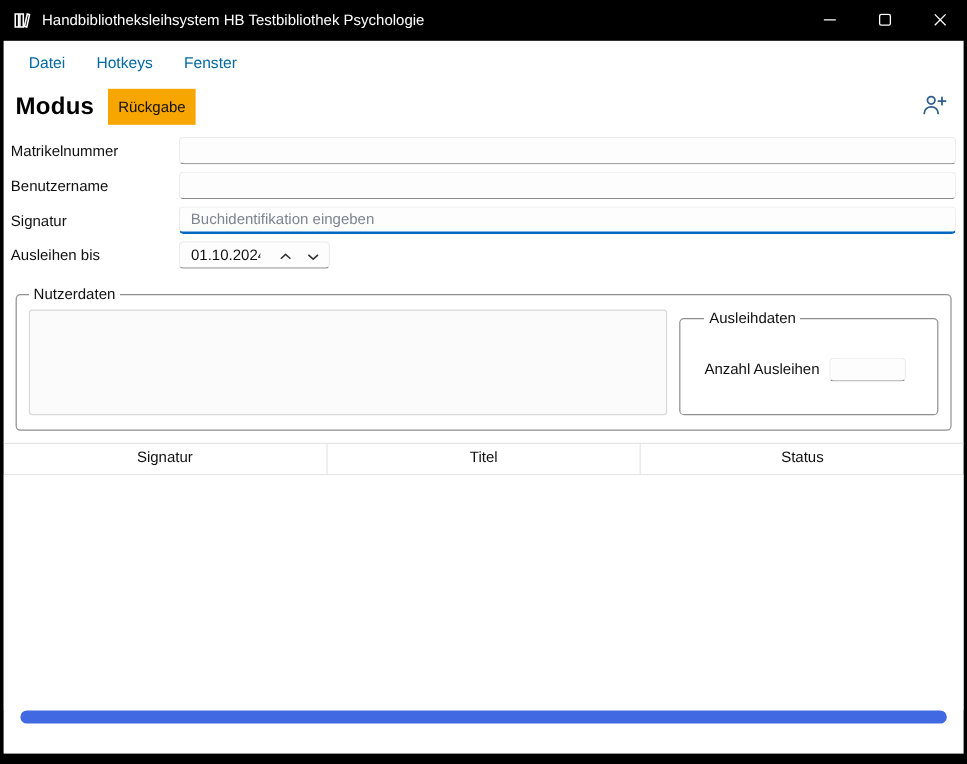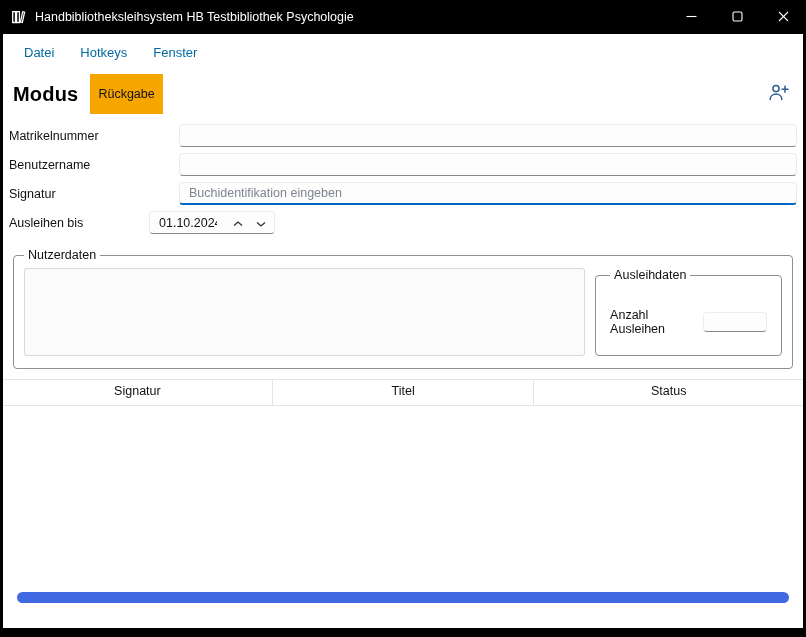--- a/index.html
+++ b/index.html
@@ -38,39 +38,38 @@
   
   .menubar { display: flex; padding: 7px 8px 5px; }
   .menu-item { font-size: 13px; padding: 4px 13px; color: #0369a1; cursor: pointer; }
   
   .modus-row { display: flex; align-items: center; padding: 5px 10px 10px; }
   .page-title { font-size: 20px; font-weight: 700; color: #000; letter-spacing: 0.2px; }
   .badge {
     margin-left: 12px;
     background: var(--badge, #F7A600);
     color: #111;
-    padding: 13px 8px;
+    padding: 8px 8px;
     font-size: 12.5px;
   }
   .adduser-btn { margin-left: auto; background: none; border: 0; padding: 2px 4px; cursor: pointer; display: flex; }
   
   .form-row { display: flex; align-items: center; padding: 0 6px; margin-bottom: 6px; }
   .form-row label { width: 140px; flex: none; font-size: 12.5px; color: #111; }
   .input {
     height: 23px;
     background: #fdfdfd;
     border: 1px solid #ececec;
     border-bottom: 1px solid #8a8a8a;
     border-radius: 4px;
     padding: 0 9px;
     font-size: 12.5px;
     font-family: inherit;
     color: #111;
     outline: none;
-    margin-left: 30px;
   }
   .input.wide { flex: 1; }
   .input.focused { border-bottom: 2px solid var(--focus, #0067C0); }
   .input::placeholder, .date-value::placeholder { color: #7e8590; }
   .date-control {
     display: flex; align-items: stretch;
     width: 126px; height: 23px;
     background: #fdfdfd;
     border: 1px solid #ececec;
     border-bottom-color: #8a8a8a;
@@ -99,25 +98,25 @@
     flex: 1; height: 88px;
     background: #fbfbfb;
     border: 1px solid #d9d9d9;
     border-radius: 3px;
     resize: none;
     font-family: inherit; font-size: 12.5px;
     padding: 6px 8px;
     outline: none;
   }
   fieldset.inner {
-    width: 186px;
+    width: 216px;
     margin: 0;
     border: 1px solid #8f8f8f;
     border-radius: 4px;
-    padding: 4px 14px 10px;
+    padding: 4px 20px 10px;
   }
   .anzahl-row { display: flex; align-items: center; gap: 8px; margin-top: 22px; }
   .anzahl-row span { font-size: 12.5px; color: #111; }
   .input.anzahl { width: 64px; height: 20px; }
   
   .table-header {
     display: flex;
     margin-top: 10px;
     border-top: 1px solid #e4e4e4;
     border-bottom: 1px solid #e4e4e4;

